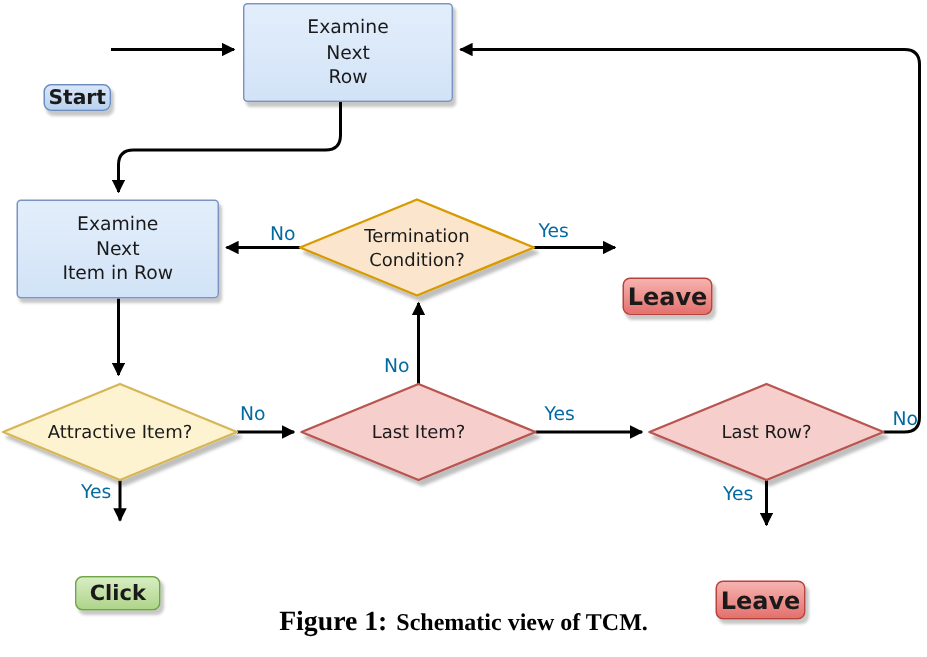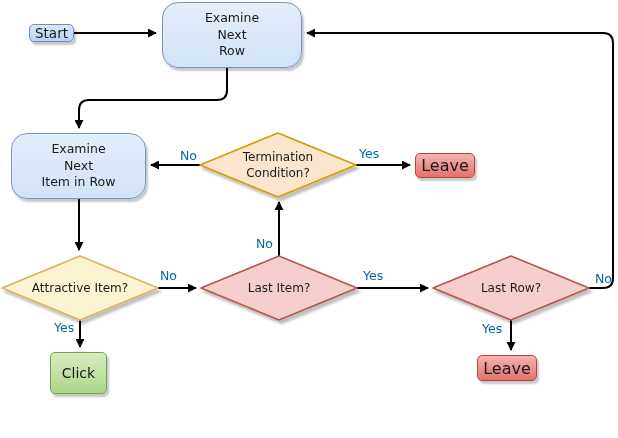--- a/index.html
+++ b/index.html
@@ -15,28 +15,29 @@
     position:absolute;
     display:flex;align-items:center;justify-content:center;
     text-align:center;
     color:#1a1a1a;
     box-sizing:border-box;
   }
   .pre{white-space:pre-line;line-height:1.35;}
   .proc{
     background:linear-gradient(#e3eefb,#d2e3f7);
     border:1px solid #7a93c1;
-    border-radius:16px;
+    border-radius:3px;
     font-size:12.5px;
     box-shadow:2px 3px 2px rgba(0,0,0,0.22);
   }
   .btn{
-    font-weight:normal;
+    font-weight:bold;
     border-radius:5px;
     box-shadow:2px 3px 2px rgba(0,0,0,0.22);
+    margin-top:32px;
   }
   .btn-start{
     background:linear-gradient(#d9e7f8,#b9d2ef);
     border:1px solid #6d8cc0;
     font-size:13.5px;
   }
   .btn-red{
     background:linear-gradient(#f6b3b0,#e4716d);
     border:1px solid #b8423c;
     font-size:16px;
@@ -108,21 +109,21 @@
   <div class="node proc pre" style="left:162px;top:2px;width:140px;height:66px;">Examine
 Next
 Row</div>
 
   <div class="node proc pre" style="left:11px;top:133px;width:135px;height:66px;">Examine
 Next
 Item in Row</div>
 
   <div class="node btn btn-red" style="left:415px;top:153px;width:60px;height:25px;">Leave</div>
 
-  <div class="node btn btn-green" style="left:50px;top:352px;width:57px;height:42px;">Click</div>
+  <div class="node btn btn-green" style="left:50px;top:352px;width:57px;height:23px;">Click</div>
 
   <div class="node btn btn-red" style="left:477px;top:355px;width:60px;height:26px;">Leave</div>
 
   <div class="dlabel pre" style="left:208px;top:137px;width:140px;height:56px;">Termination
 Condition?</div>
 
   <div class="dlabel" style="left:10px;top:260px;width:140px;height:56px;">Attractive Item?</div>
 
   <div class="dlabel" style="left:209px;top:260px;width:140px;height:56px;">Last Item?</div>
 
@@ -130,14 +131,17 @@
 
   <span class="elabel" style="left:180px;top:148px;">No</span>
   <span class="elabel" style="left:359px;top:146px;">Yes</span>
   <span class="elabel" style="left:160px;top:268px;">No</span>
   <span class="elabel" style="left:54px;top:320px;">Yes</span>
   <span class="elabel" style="left:256px;top:236px;">No</span>
   <span class="elabel" style="left:363px;top:268px;">Yes</span>
   <span class="elabel" style="left:482px;top:321px;">Yes</span>
   <span class="elabel" style="left:595px;top:271px;">No</span>
 
+  <div id="caption">
+    <span class="cap-prefix">Figure 1:</span><span>Schematic view of TCM.</span>
+  </div>
 
 </div>
 
 </body></html>

